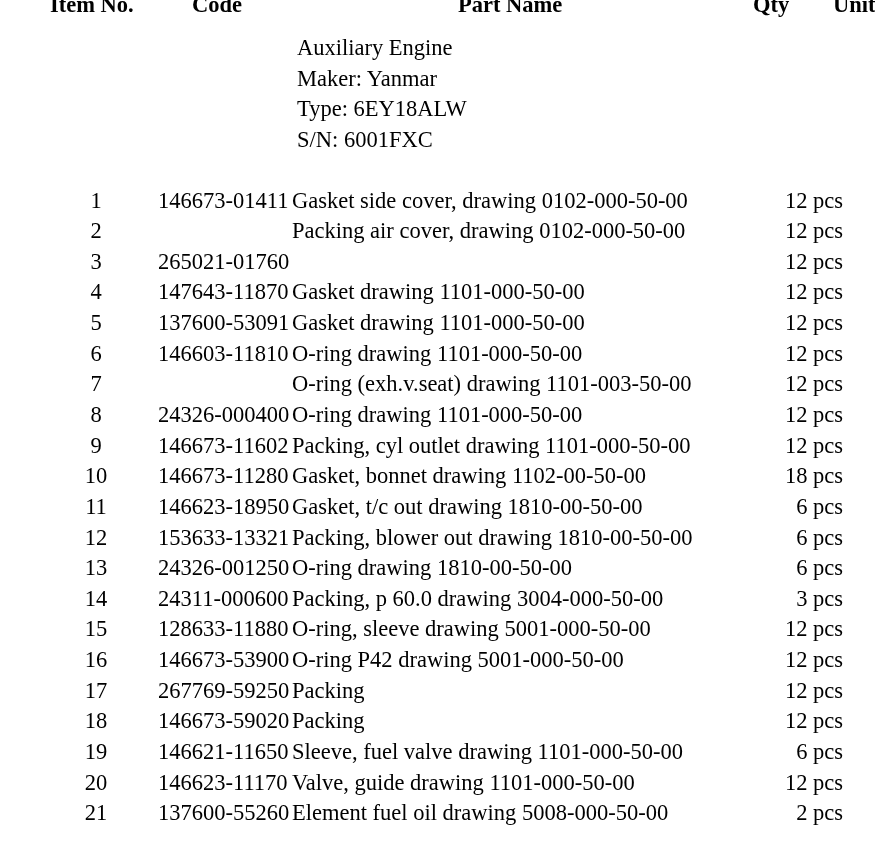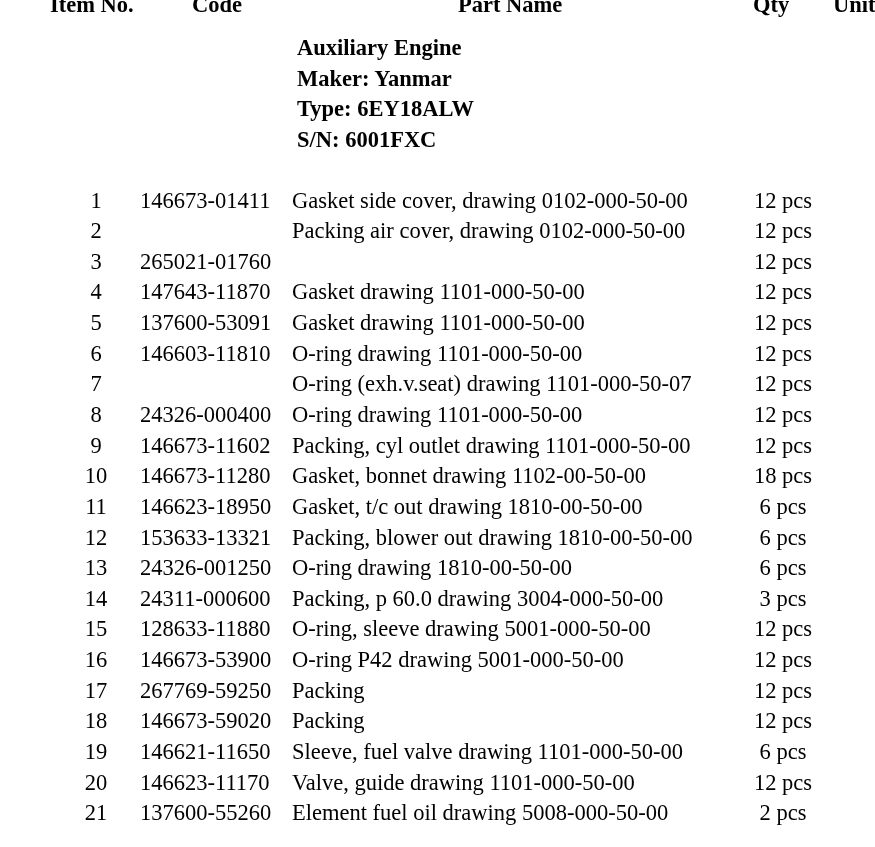--- a/index.html
+++ b/index.html
@@ -32,43 +32,43 @@
   .hdr-code { left: 192px; }
   .hdr-name { left: 458px; }
   .hdr-qty  { left: 753px; }
   .hdr-unit { left: 833px; }
 
   
   .engine-block {
     position: absolute;
     top: 33px;
     left: 297px;
-    font-weight: bold;
+    font-weight: normal;
     line-height: 30.65px;
     white-space: nowrap;
   }
 
   
   .table-body {
     position: absolute;
     top: 185.5px;
     left: 0;
     width: 100%;
   }
   .row {
     position: relative;
     height: 30.65px;
     line-height: 30.65px;
     white-space: nowrap;
   }
   .row .cell { position: absolute; top: 0; }
   .c-no   { left: 46px;  width: 100px; text-align: center; }
-  .c-code { left: 140px; }
+  .c-code { left: 158px; }
   .c-name { left: 292px; }
-  .c-qty  { left: 723px; width: 120px; text-align: center; }
+  .c-qty  { left: 723px; width: 120px; text-align: right; }
 </style>
 </head>
 <body>
 
 <div class="col-headers">
   <span class="hdr hdr-no">Item No.</span>
   <span class="hdr hdr-code">Code</span>
   <span class="hdr hdr-name">Part Name</span>
   <span class="hdr hdr-qty">Qty</span>
   <span class="hdr hdr-unit">Unit</span>
@@ -117,21 +117,21 @@
 
   <div class="row">
     <span class="cell c-no">6</span>
     <span class="cell c-code">146603-11810</span>
     <span class="cell c-name">O-ring drawing 1101-000-50-00</span>
     <span class="cell c-qty">12 pcs</span>
   </div>
 
   <div class="row">
     <span class="cell c-no">7</span>
-    <span class="cell c-name">O-ring (exh.v.seat) drawing 1101-000-50-07</span>
+    <span class="cell c-name">O-ring (exh.v.seat) drawing 1101-003-50-00</span>
     <span class="cell c-qty">12 pcs</span>
   </div>
 
   <div class="row">
     <span class="cell c-no">8</span>
     <span class="cell c-code">24326-000400</span>
     <span class="cell c-name">O-ring drawing 1101-000-50-00</span>
     <span class="cell c-qty">12 pcs</span>
   </div>
 

